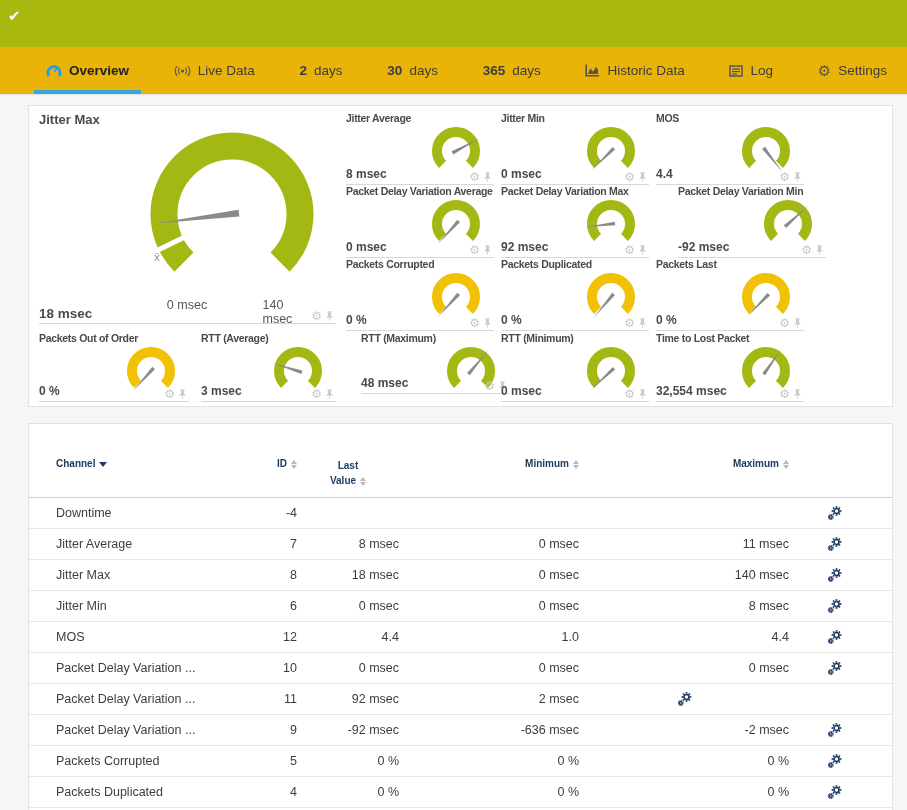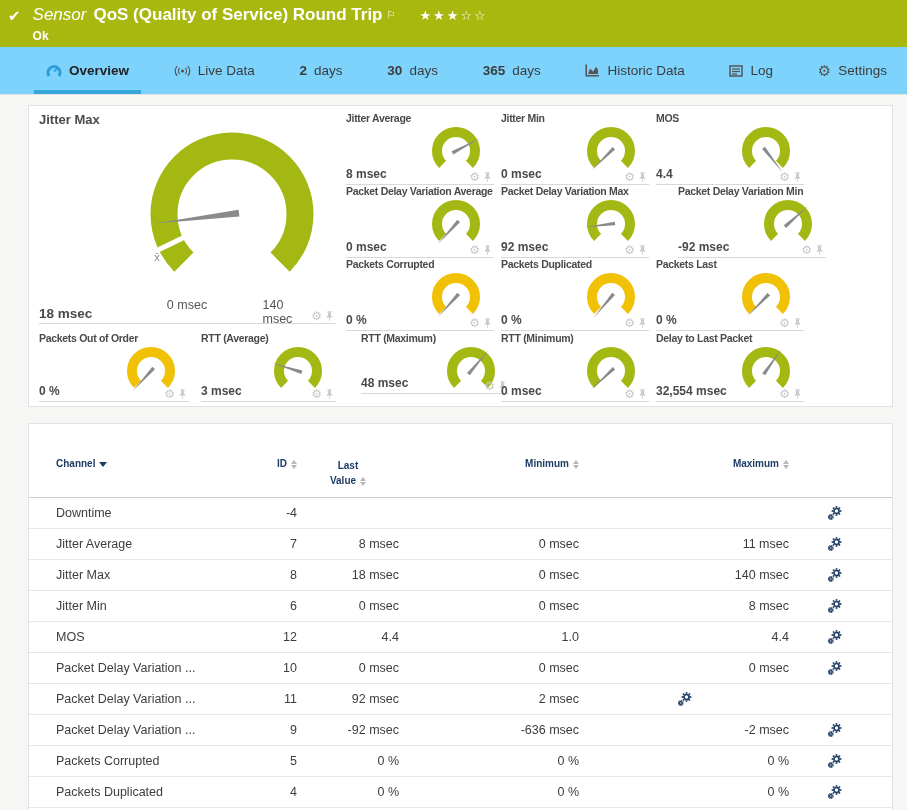--- a/index.html
+++ b/index.html
@@ -11,21 +11,21 @@
   .chk { font-size:15px; font-weight:700; margin-top:7px; }
   .titleblock { margin-left:12px; padding-top:5px; }
   .titleline { font-size:17px; line-height:20px; white-space:nowrap; }
   .kind { font-style:italic; margin-right:7px; }
   .sname { font-weight:700; }
   .flag { font-size:10px; vertical-align:top; margin-left:4px; cursor:pointer; }
   .stars { font-size:13px; margin-left:24px; letter-spacing:2px; cursor:pointer; }
   .status { font-size:12px; font-weight:700; margin-top:3px; }
 
   
-  .tabbar { height:48px; background:#7dd3fc; border-bottom:1px solid #e4e4e4;
+  .tabbar { height:48px; background:#eab308; border-bottom:1px solid #e4e4e4;
             display:flex; justify-content:space-between; align-items:stretch; padding:0 14px 0 40px; }
   .tab { display:flex; align-items:center; gap:7px; font-size:13.5px; color:#3c3c3c;
          padding:0 6px; position:relative; cursor:pointer; white-space:nowrap; }
   .tab .tab-num { font-weight:700; }
   .tab.active { font-weight:700; color:#222; }
   .tab.active::after { content:""; position:absolute; left:-6px; right:-6px; bottom:0; height:4px; background:#35a7da; }
   .tab .glyph { font-size:15px; color:#555; line-height:1; }
 
   
   .panel { background:#fff; border:1px solid #e2e2e2; margin-left:28px; margin-right:14px; position:relative; }
@@ -63,26 +63,20 @@
   .sortactive { width:0; height:0; border-left:4.5px solid transparent; border-right:4.5px solid transparent;
                 border-top:5px solid #1e3c64; margin-top:2px; }
 </style>
 </head>
 <body>
 
 <div class="app">
 
   <header class="topbar">
     <span class="chk">✔</span>
-    <div class="titleblock">
-      <div class="titleline">
-        <span class="kind">Sensor</span><span class="sname">QoS (Quality of Service) Round Trip</span><span class="flag">⚐</span><span class="stars">★★★☆☆</span>
-      </div>
-      <div class="status">Ok</div>
-    </div>
   </header>
 
   <nav class="tabbar">
       <div class="tab active">
         <svg width="16" height="13" viewBox="0 0 16 13">
           <path d="M3 12 A 6 6 0 1 1 13 12" fill="none" stroke="#2d9fd8" stroke-width="3.2"></path>
           <line x1="8" y1="7.5" x2="12.6" y2="3.4" stroke="#2d9fd8" stroke-width="1.7"></line>
         </svg>
         <span class="tab-label">Overview</span>
       </div>
@@ -397,21 +391,21 @@
             <g fill="#c8c8c8">
     <rect x="2.4" y="0.3" width="4.2" height="1.3"></rect>
               <rect x="3.1" y="1.6" width="2.8" height="3.4"></rect>
     <path d="M1.4 6.4 L7.6 6.4 L6.6 5 L2.4 5 Z"></path>
               <rect x="4.1" y="6.4" width="0.8" height="3.4"></rect>
             </g>
           </svg>
         </div>
       </div>
       <div class="cell small" style="left: 627px; top: 226px; width: 148px; height: 70px;">
-        <div class="gtitle">Delay to Last Packet</div>
+        <div class="gtitle">Time to Lost Packet</div>
     <svg class="gsmall" width="56" height="56" viewBox="0 0 56 56">
     <path d="M 14.6 42.4 A 19 19 0 1 1 41.4 42.4" stroke="#a4b813" stroke-width="10" fill="none"></path>
     <polygon points="43.5,6.9 27.2,33.3 24.2,31.2" fill="#8a8a8a"></polygon>
         </svg>
     <div class="gvalue">32,554 msec</div>
     <div class="gicons">
           <span class="ggear">⚙</span>
           <svg width="9" height="11" viewBox="0 0 9 11" style="cursor:pointer">
             <g fill="#c8c8c8">
     <rect x="2.4" y="0.3" width="4.2" height="1.3"></rect>

